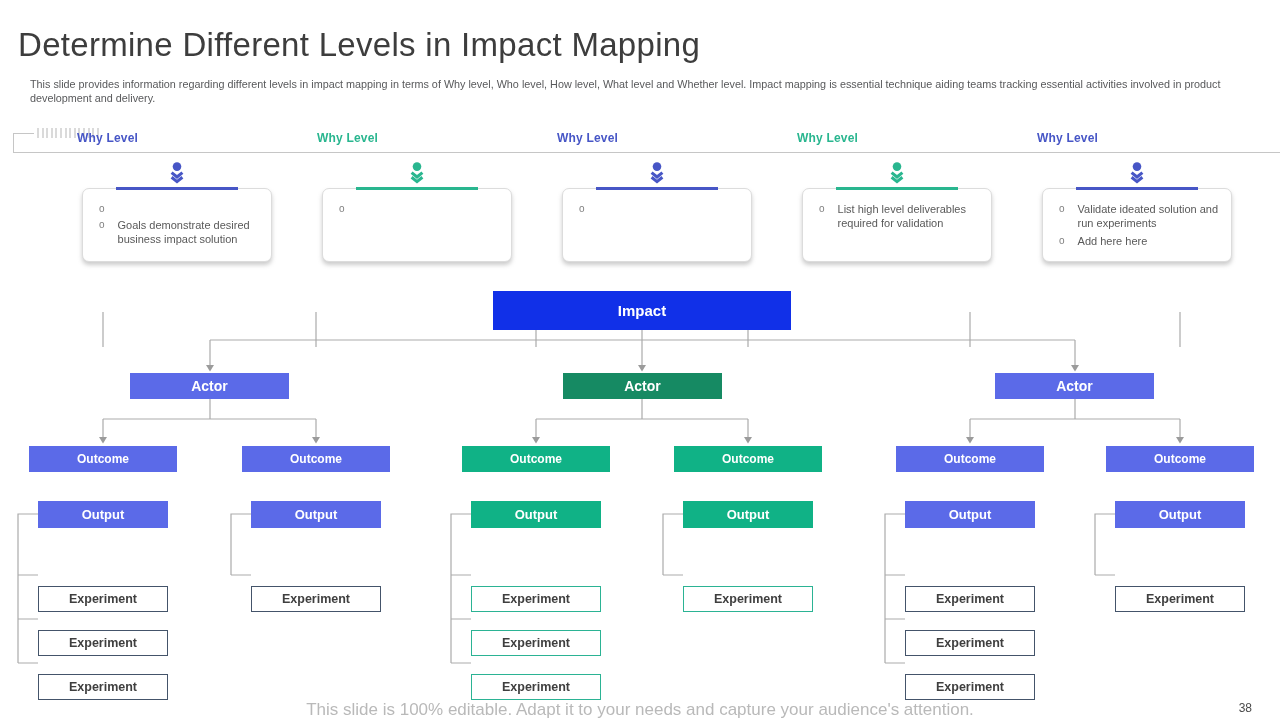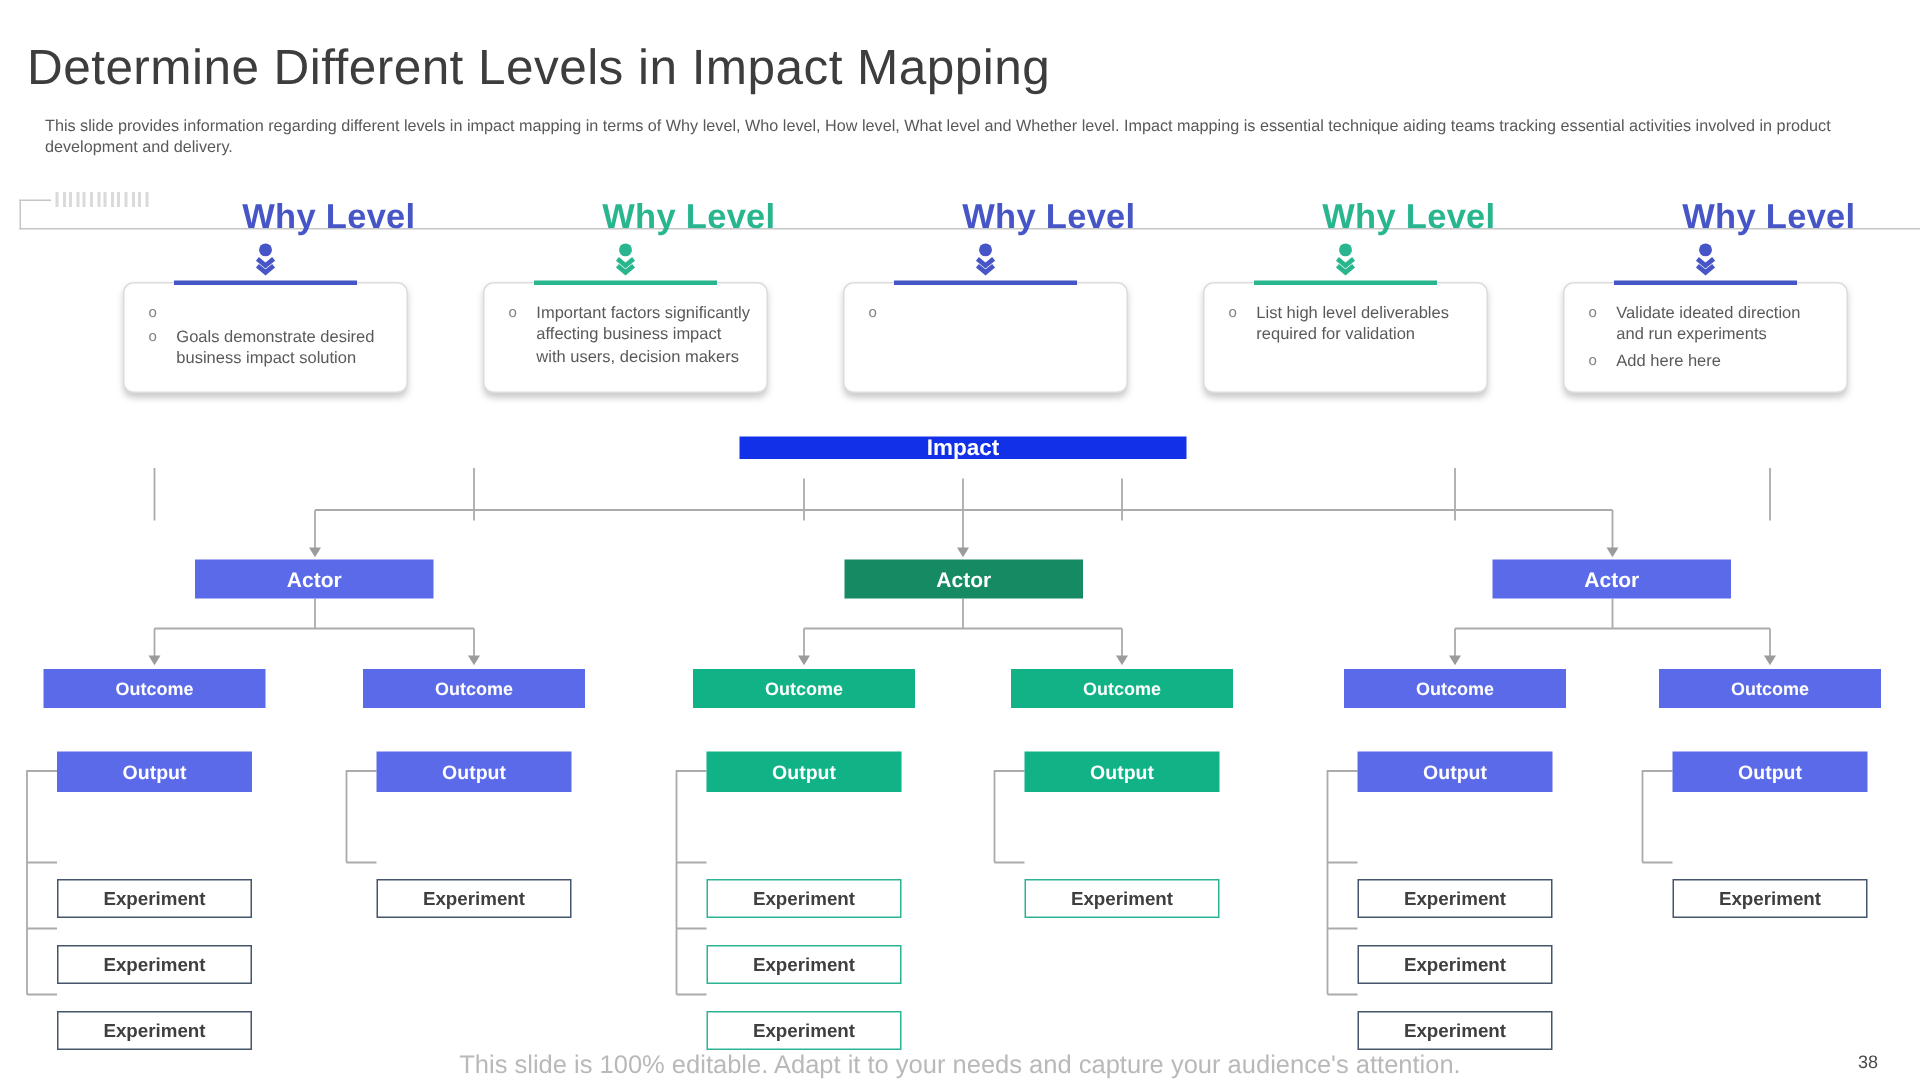--- a/index.html
+++ b/index.html
@@ -13,21 +13,21 @@
 
   
   .timeline-line { position:absolute; left:13px; top:152px; width:1267px; height:1px; background:#c6c6c6; }
   .bracket-v { position:absolute; left:13px; top:133px; width:1px; height:20px; background:#c6c6c6; }
   .bracket-h { position:absolute; left:13px; top:133px; width:21px; height:1px; background:#c6c6c6; }
   .ticks { position:absolute; left:37px; top:128px; display:flex; gap:2.6px; }
   .tick { width:2px; height:10px; background:#dadada; }
 
   
   .level-col { position:absolute; top:131px; width:200px; }
-  .level-header { text-align:right; font-size:23px; font-weight:bold; letter-spacing:0.2px; }
+  .level-header { text-align:left; font-size:12px; font-weight:bold; letter-spacing:0.2px; }
   .level-col.blue .level-header { color:var(--blue-accent); }
   .level-col.green .level-header { color:var(--green-accent); }
   .pin { position:absolute; top:31px; left:50%; transform:translateX(-50%); }
   .level-col.blue .pin { color:var(--blue-accent); }
   .level-col.green .pin { color:var(--green-accent); }
   .card { position:absolute; top:57px; left:50%; transform:translateX(-50%); width:190px; min-height:74px;
           background:#fff; border:1px solid #dcdcdc; border-radius:7px;
           box-shadow:0 3px 4px rgba(110,110,110,0.35); padding:13px 10px 10px 8px; }
   .card-accent { position:absolute; top:-2px; left:50%; transform:translateX(-50%); width:122px; height:3px; }
   .level-col.blue .card-accent { background:var(--blue-accent); }
@@ -110,21 +110,20 @@
     <svg class="pin" width="16" height="23" viewBox="0 0 16 23">
       <circle cx="8" cy="4.6" r="4.3" fill="currentColor"></circle>
       <path d="M2.6 10.6 L8 15 L13.4 10.6" stroke="currentColor" stroke-width="3.1" fill="none"></path>
       <path d="M2.6 15.2 L8 19.6 L13.4 15.2" stroke="currentColor" stroke-width="3.1" fill="none"></path>
     </svg>
     <div class="card">
       <div class="card-accent"></div>
       <div class="card-bullets">
             <div class="bullet">
               <span class="marker">o</span>
-              <span>Important factors significantly affecting business impact with users, decision makers</span>
             </div>
           </div>
     </div>
   </div>
 
   <div class="level-col blue" style="left: 557px;">
     <div class="level-header">Why Level</div>
     <svg class="pin" width="16" height="23" viewBox="0 0 16 23">
       <circle cx="8" cy="4.6" r="4.3" fill="currentColor"></circle>
       <path d="M2.6 10.6 L8 15 L13.4 10.6" stroke="currentColor" stroke-width="3.1" fill="none"></path>
@@ -163,21 +162,21 @@
     <svg class="pin" width="16" height="23" viewBox="0 0 16 23">
       <circle cx="8" cy="4.6" r="4.3" fill="currentColor"></circle>
       <path d="M2.6 10.6 L8 15 L13.4 10.6" stroke="currentColor" stroke-width="3.1" fill="none"></path>
       <path d="M2.6 15.2 L8 19.6 L13.4 15.2" stroke="currentColor" stroke-width="3.1" fill="none"></path>
     </svg>
     <div class="card">
       <div class="card-accent"></div>
       <div class="card-bullets">
             <div class="bullet">
               <span class="marker">o</span>
-              <span>Validate ideated direction and run experiments</span>
+              <span>Validate ideated solution and run experiments</span>
             </div>
             <div class="bullet">
               <span class="marker">o</span>
               <span>Add here here</span>
             </div>
           </div>
     </div>
   </div>
 </div>
 
@@ -187,21 +186,21 @@
       <polygon points="638,365 646,365 642,371.5" fill="#9b9b9b"></polygon>
       <polygon points="1071,365 1079,365 1075,371.5" fill="#9b9b9b"></polygon>
       <polygon points="99,437 107,437 103,443.5" fill="#9b9b9b"></polygon>
       <polygon points="312,437 320,437 316,443.5" fill="#9b9b9b"></polygon>
       <polygon points="532,437 540,437 536,443.5" fill="#9b9b9b"></polygon>
       <polygon points="744,437 752,437 748,443.5" fill="#9b9b9b"></polygon>
       <polygon points="966,437 974,437 970,443.5" fill="#9b9b9b"></polygon>
       <polygon points="1176,437 1184,437 1180,443.5" fill="#9b9b9b"></polygon>
     </svg>
 
-  <div class="node impact" id="impact-node" style="left:493px; top:291px; width:298px; height:15px;">Impact</div>
+  <div class="node impact" id="impact-node" style="left:493px; top:291px; width:298px; height:39px;">Impact</div>
 
   <div id="actors-host">
       <div class="node actor theme-blue" style="left: 130px; top: 373px; width: 159px; height: 26px;">Actor</div>
       <div class="node actor theme-green-dark" style="left: 563px; top: 373px; width: 159px; height: 26px;">Actor</div>
       <div class="node actor theme-blue" style="left: 995px; top: 373px; width: 159px; height: 26px;">Actor</div>
     </div>
   <div id="branches-host">
       <div class="node outcome theme-blue" style="left: 29px; top: 446px; width: 148px; height: 26px;">Outcome</div>
       <div class="node output theme-blue" style="left: 38px; top: 501px; width: 130px; height: 27px;">Output</div>
       <div class="node exp theme-blue" style="left: 38px; top: 562px; width: 130px; height: 26px;">Experiment</div>

